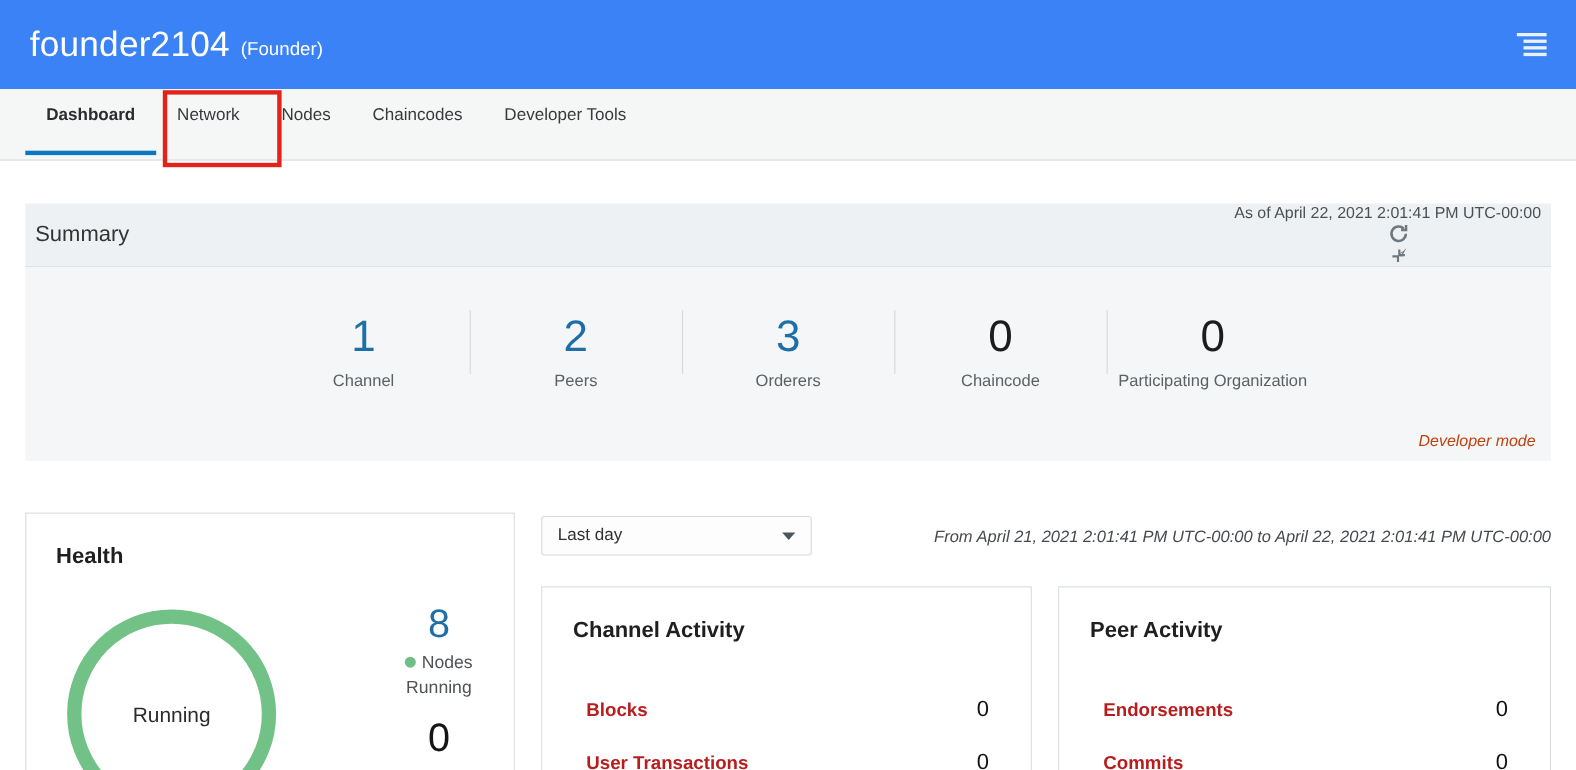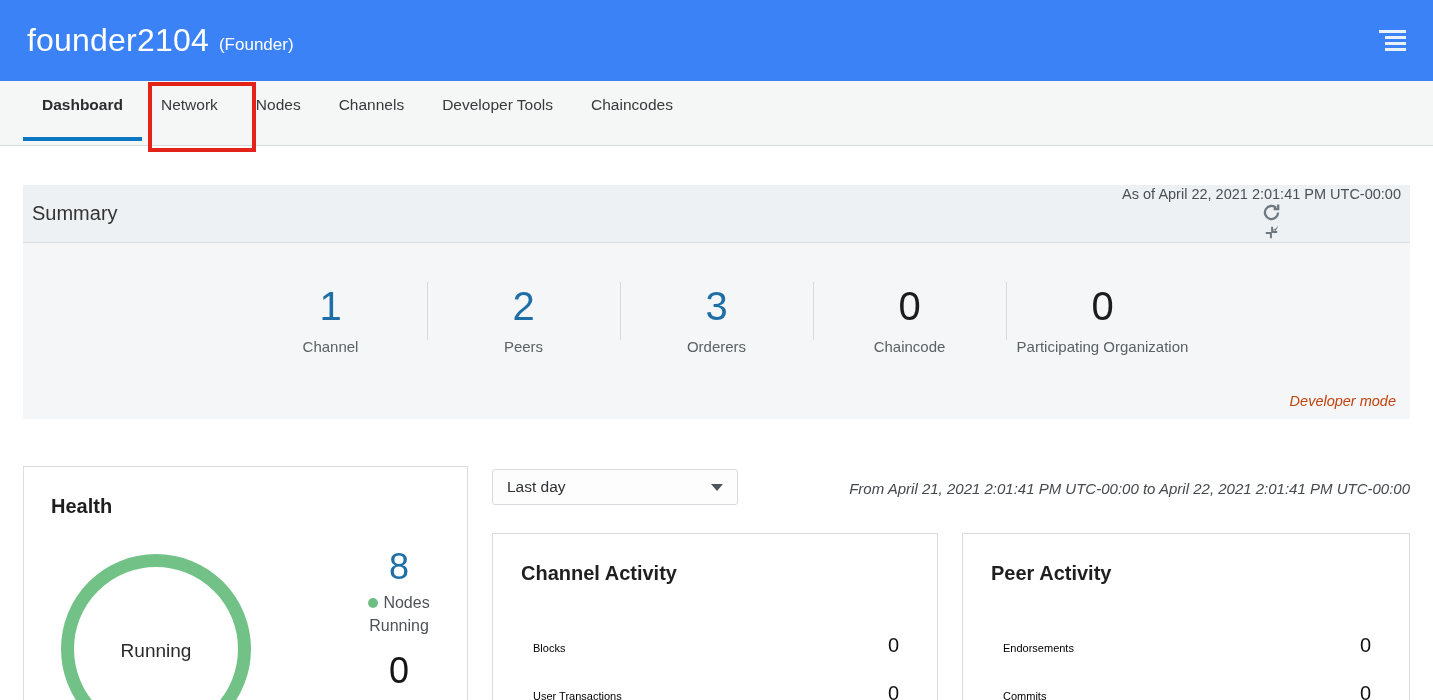--- a/index.html
+++ b/index.html
@@ -79,21 +79,21 @@
   .date-range { position:absolute; right:23px; top:480px; font-style:italic;
                 font-size:15px; color:#46494d; }
 
   
   .activity { top:533px; height:420px; }
   .ch-act { left:492px; width:446px; }
   .pr-act { left:962px; width:448px; }
   .activity .card-title { position:absolute; left:28px; top:28px; }
   .rows { position:absolute; left:40px; right:38px; top:90px; }
   .row { display:flex; align-items:baseline; margin-top:10px; height:38px; }
-  .row-label { font-size:11px; color:#000000; }
+  .row-label { font-size:17px; color:#b91c1c;font-weight:bold; }
   .row-value { margin-left:auto; font-size:20px; color:#111; }
 
   svg { display:block; }
 </style>
 </head>
 <body>
 
 <header class="app-header">
   <span class="app-title">founder2104</span>
   <span class="app-role">(Founder)</span>
@@ -103,23 +103,22 @@
       <i></i>
       <i></i>
   </span>
 </header>
 
 <nav class="tab-bar">
   <ul class="tabs">
     <li class="active">Dashboard</li>
     <li>Network</li>
     <li>Nodes</li>
-    <li>Channels</li>
+    <li>Chaincodes</li>
     <li>Developer Tools</li>
-    <li>Chaincodes</li>
   </ul>
 </nav>
 <div class="red-box"></div>
 
 <section class="summary">
   <div class="summary-header">
     <span class="summary-title">Summary</span>
     <span class="summary-right">
       <span class="as-of">As of April 22, 2021 2:01:41 PM UTC-00:00</span>
       <span class="icon-btn">

